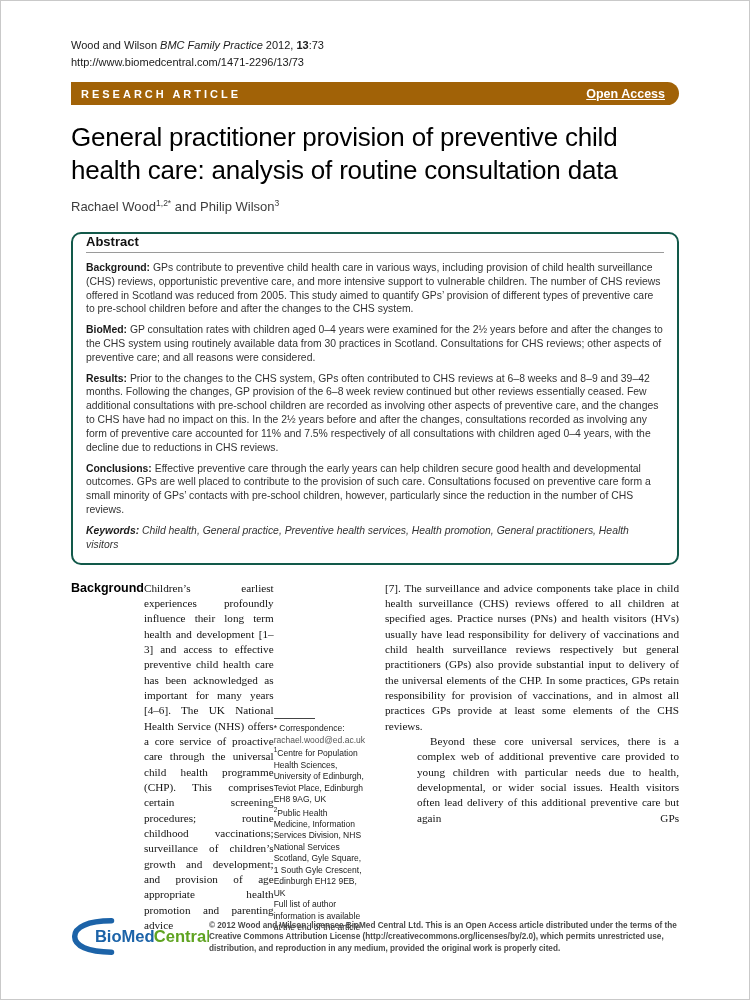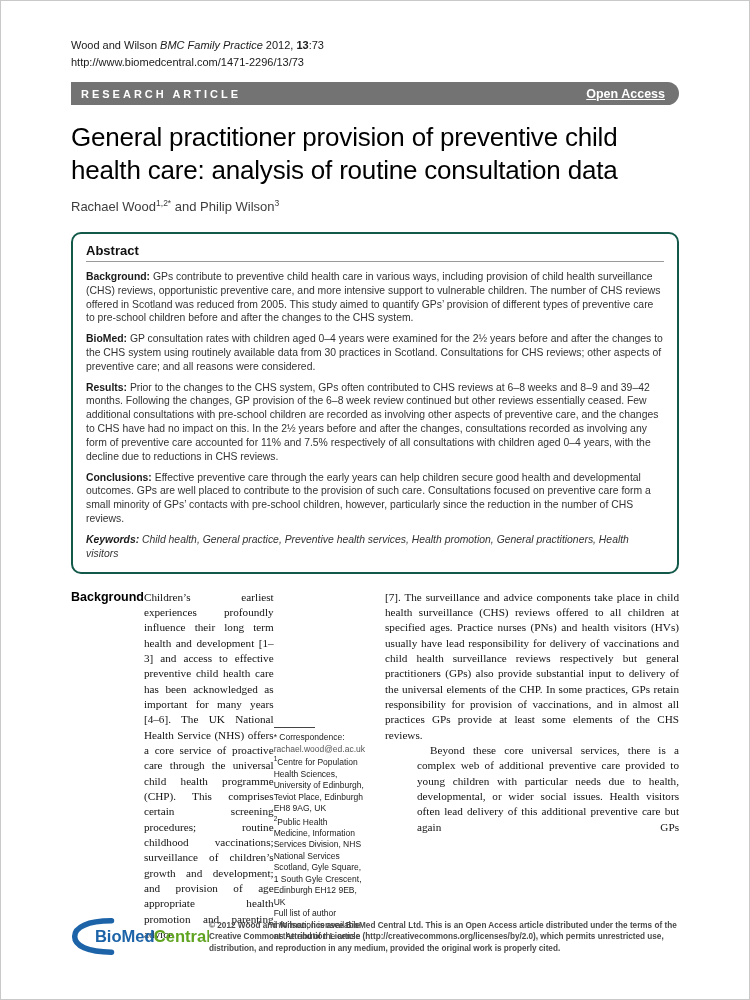--- a/index.html
+++ b/index.html
@@ -19,35 +19,35 @@
   .citation-url { color:#1a1a1a; text-decoration:none; cursor:pointer; }
 
   .bmc-logo { display:flex; align-items:flex-start; gap:7px; }
   .bmc-mark svg { display:block; }
   .bmc-text { font-weight:bold; color:#000; padding-top:13px; }
   .bmc-line1 { font-size:17px; line-height:1.05; }
   .bmc-line2 { font-size:16px; line-height:1.25; white-space:nowrap; }
 
   
   .banner {
-    margin-top:12px; height:23px; background:#737373; color:#fff;
+    margin-top:12px; height:23px; background:#a16207; color:#fff;
     border-radius:0 12px 12px 0;
     display:flex; align-items:center; justify-content:space-between;
     padding:0 14px 0 10px;
   }
   .banner-left { font-size:11px; font-weight:bold; letter-spacing:3px; }
   .banner-right { font-size:12.5px; font-weight:bold;text-decoration:underline; }
 
   
   .title { margin-top:16px; font-size:26px; font-weight:400; line-height:1.28; letter-spacing:-0.2px; color:#000; }
   .authors { margin-top:10px; font-size:13px; color:#3d3d3d; }
   .authors sup { font-size:8.5px; }
 
   
-  .abstract { margin-top:18px; border:2px solid #12594A; border-radius:10px; padding:9px 13px 11px 13px; }
+  .abstract { margin-top:18px; border:2px solid #12594A; border-radius:10px; padding:0 13px 11px 13px; }
   .abstract-heading { font-size:13px; font-weight:bold; color:#111; padding-bottom:3px; }
   .abstract-rule { border-top:1px solid #9a9a9a; margin-bottom:8px; }
   .abstract p { font-size:10.4px; line-height:1.33; color:#333; margin-bottom:7px; }
   .abstract p b { color:#1a1a1a; }
   .abstract p.last { margin-bottom:0;font-style:italic; }
 
   
   .body-cols { margin-top:16px; display:flex; gap:20px; }
   .col { width:295px; }
   .col-left { display:flex; flex-direction:row; }

